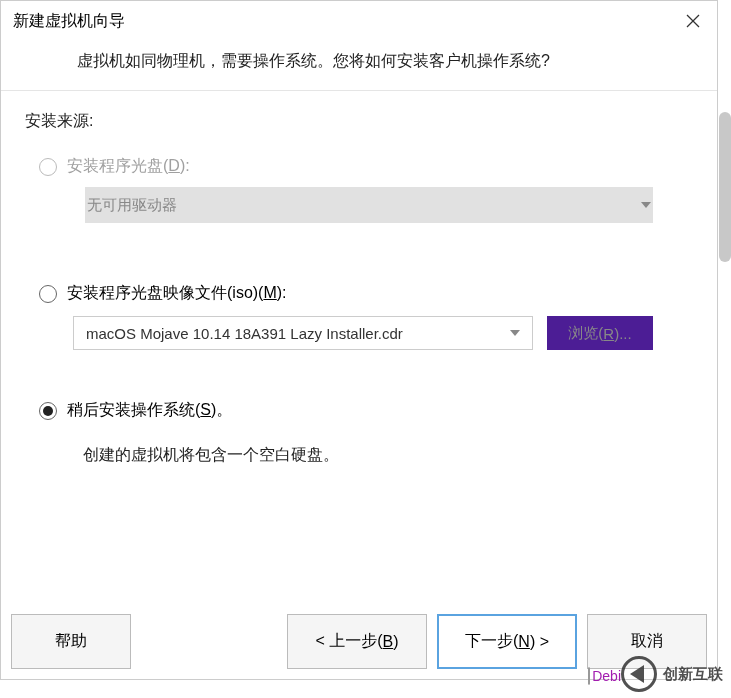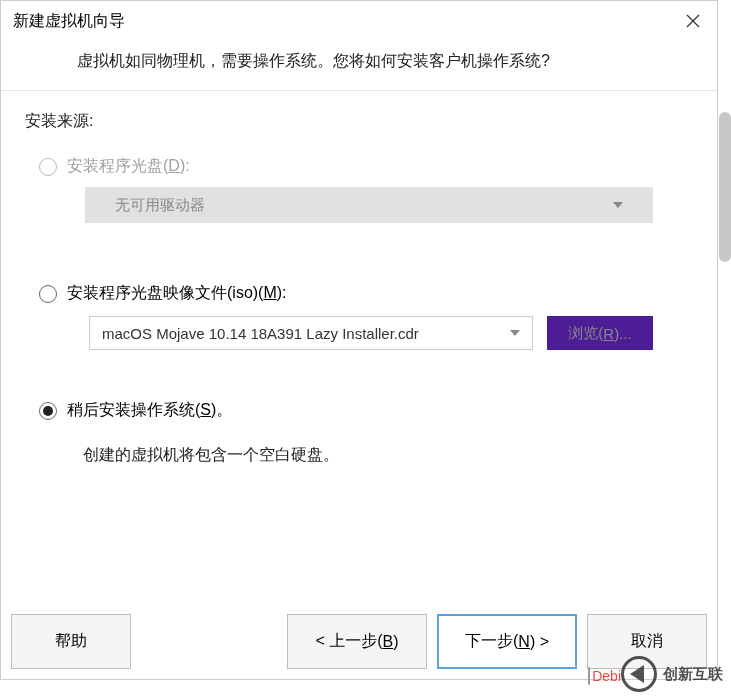--- a/index.html
+++ b/index.html
@@ -12,40 +12,40 @@
   .header-title { font-size: 17px; font-weight: bold; margin-bottom: 6px; }
   .header-desc { font-size: 16px; color: #222; margin-left: 36px; }
   .body { padding: 20px 24px 10px 24px; }
   .section-label { font-size: 16px; color: #222; margin-bottom: 24px; }
   .option { display: flex; align-items: center; margin-bottom: 10px; font-size: 16px; }
   .option-disabled { color: #a0a0a0; }
   .radio { width: 18px; height: 18px; border: 1.5px solid #666; border-radius: 50%; margin-right: 10px; margin-left: 14px; position: relative; background: #fff; flex-shrink: 0; }
   .radio.disabled { border-color: #bbb; }
   .radio.selected::after { content: ""; position: absolute; width: 10px; height: 10px; background: #222; border-radius: 50%; top: 3px; left: 3px; }
   .underline { text-decoration: underline; }
-  .dropdown { margin: 10px 40px 60px 60px; height: 36px; background: #e1e1e1; display: flex; align-items: center; justify-content: space-between; padding: 0 30px; color: #555; font-size: 15px; position: relative; }
+  .dropdown { margin: 10px 40px 60px 60px; height: 36px; background: #e1e1e1; display: flex; align-items: center; justify-content: space-between; padding: 0 2px; color: #555; font-size: 15px; position: relative; }
   .dropdown.disabled { color: #888; }
   .chevron { width: 0; height: 0; border-left: 5px solid transparent; border-right: 5px solid transparent; border-top: 6px solid #888; }
-  .file-row { display: flex; gap: 14px; margin: 12px 40px 50px 64px; align-items: center; justify-content: space-between; }
+  .file-row { display: flex; gap: 14px; margin: 12px 40px 50px 48px; align-items: center; justify-content: space-between; }
   .combo { flex: 1; height: 34px; border: 1px solid #ccc; display: flex; align-items: center; justify-content: space-between; padding: 0 12px; font-size: 15px; color: #333; background: #fff; }
   .browse-btn { width: 106px; height: 34px; background: #4c1d95; border: none; color: #888; font-size: 15px; display: flex; align-items: center; justify-content: center; }
   .hint { margin-left: 58px; font-size: 16px; color: #222; margin-top: 24px; }
   .footer { position: absolute; bottom: 10px; left: 10px; right: 10px; display: flex; gap: 10px; }
   .btn { height: 55px; border: 1px solid #bbb; background: #f5f5f5; font-size: 16px; display: flex; align-items: center; justify-content: center; cursor: pointer; }
   .btn-help { width: 120px; }
   .spacer { flex: 1; }
   .btn-nav { width: 140px; }
   .btn-primary { border: 2px solid #5aa3e0; background: #fff; }
   .btn-cancel { width: 120px; }
   .scrollbar { position: absolute; right: 0; top: 112px; width: 12px; height: 150px; background: #c8c8c8; border-radius: 6px; }
   .watermark { position: absolute; right: 8px; bottom: 6px; display: flex; align-items: center; gap: 6px; opacity: 0.85; }
   .wm-icon { width: 36px; height: 36px; border: 3px solid #333; border-radius: 50%; position: relative; }
   .wm-icon::before { content: ""; position: absolute; width: 0; height: 0; border-top: 9px solid transparent; border-bottom: 9px solid transparent; border-right: 14px solid #333; left: 6px; top: 6px; }
   .wm-text { font-size: 15px; font-weight: bold; color: #333; }
-  .wm-debi { position: absolute; right: 110px; bottom: 14px; color: #ef4444; font-size: 14px; }
+  .wm-debi { position: absolute; right: 110px; bottom: 14px; color: #a21caf; font-size: 14px; }
   .wm-bubble { width: 18px; height: 14px; border: 1.5px solid #999; border-radius: 4px; margin-right: 2px; position: relative; }
 </style>
 </head>
 <body>
 
 <div class="dialog">
 
   <div class="titlebar">
     <span class="title">新建虚拟机向导</span>
     <div class="close">

